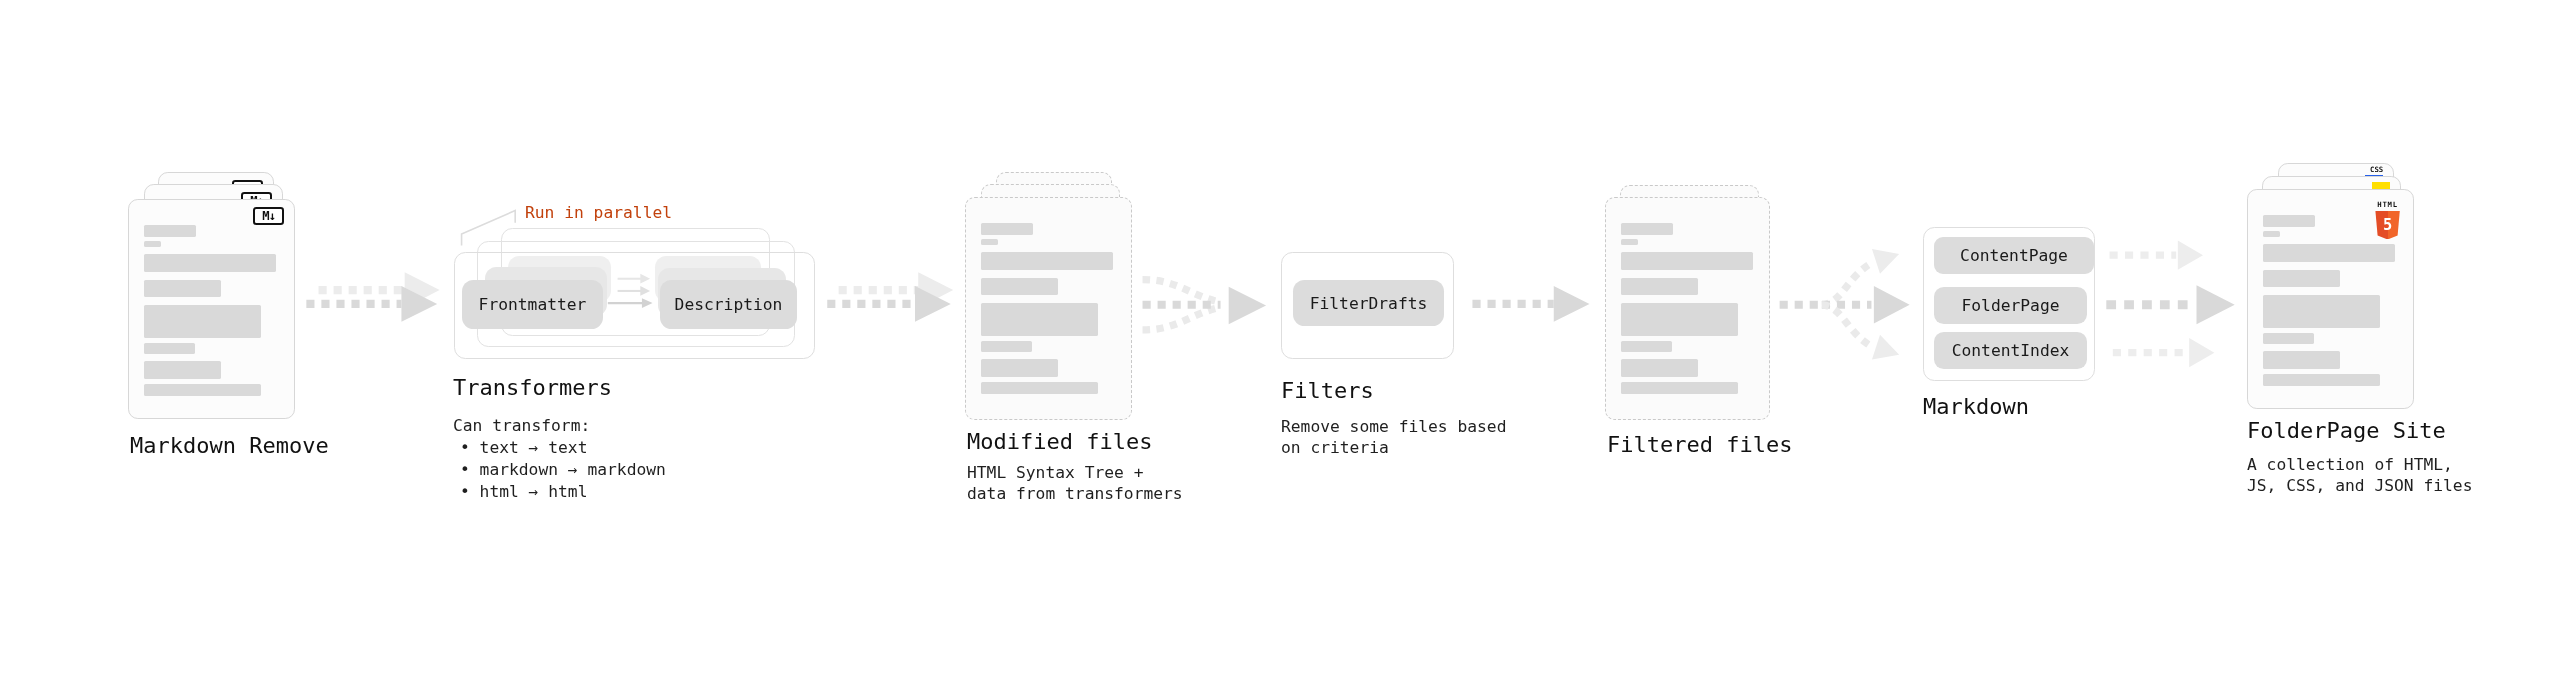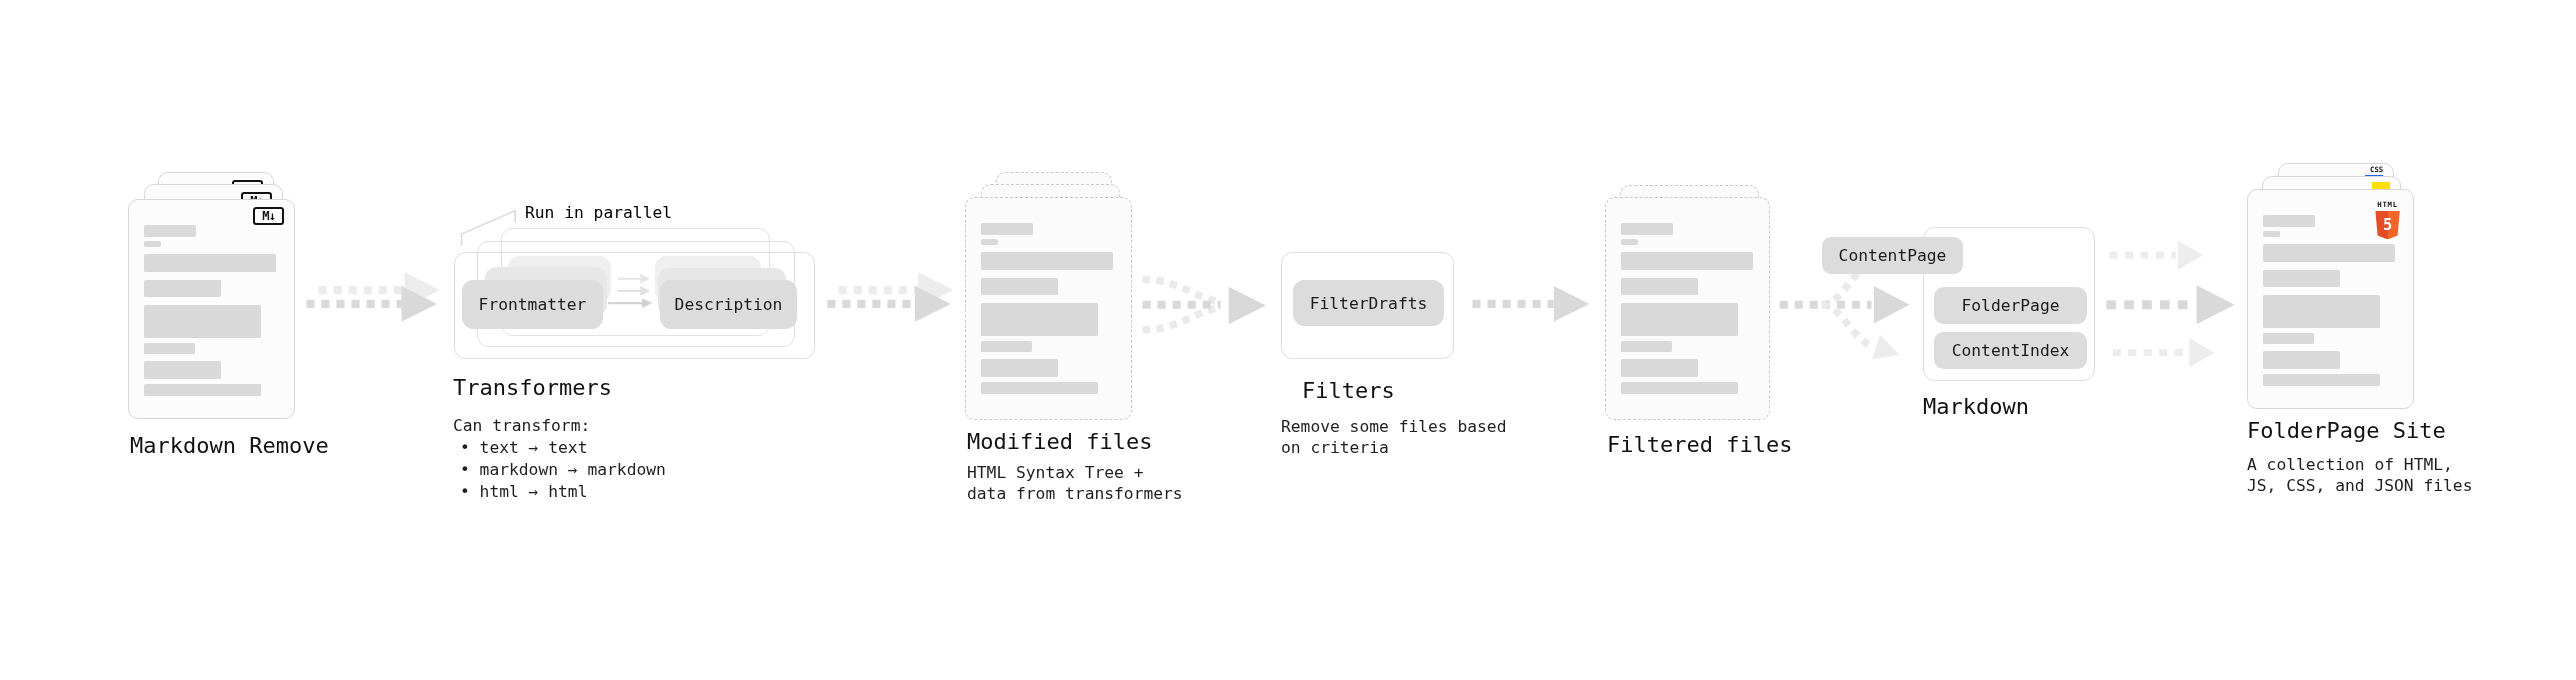--- a/index.html
+++ b/index.html
@@ -41,21 +41,21 @@
   .obox{position:absolute;border:1.6px solid #e2e2e2;border-radius:11.4px;box-sizing:border-box;background:transparent;}
   .fbox{position:absolute;border:1.6px solid #dedede;border-radius:11.4px;box-sizing:border-box;background:#fff;}
   .pill{position:absolute;background:#dcdcdc;border-radius:11.4px;display:flex;align-items:center;
         justify-content:center;font-size:16.3px;color:#1a1a1a;}
   .pill.g1{background:#e7e7e7;}
   .pill.g2{background:#efefef;}
 
   
   .title{position:absolute;font-size:22px;color:#111;white-space:nowrap;}
   .sub{position:absolute;font-size:16.3px;line-height:21px;color:#1f1f1f;white-space:pre-line;}
-  .annotation{position:absolute;font-size:16.3px;color:#000000;white-space:nowrap;}
+  .annotation{position:absolute;font-size:16.3px;color:#c2410c;white-space:nowrap;}
 </style>
 </head>
 <body>
 
 <div class="canvas">
 
   <svg class="arrows" viewBox="0 0 3170 838" width="2576" height="681">
 
     <g>
       <line x1="392" y1="357" x2="498" y2="357" stroke="#ececec" stroke-width="10" stroke-dasharray="10 8.5"></line>
@@ -173,21 +173,21 @@
     </div>
   </div>
   <div class="title" style="left:967px;top:429px;">Modified files</div>
   <div class="sub" style="left:967px;top:462px;">HTML Syntax Tree +
 data from transformers</div>
 
   <div>
     <div class="fbox" style="left:1281px;top:252px;width:173px;height:107px;"></div>
     <div class="pill" style="left:1293px;top:280px;width:151px;height:46px;">FilterDrafts</div>
   </div>
-  <div class="title" style="left:1281px;top:378px;margin-left:21px;">Filters</div>
+  <div class="title" style="left:1281px;top:378px;">Filters</div>
   <div class="sub" style="left:1281px;top:416px;">Remove some files based
 on criteria</div>
 
   <div>
     <div class="card dashed" style="left:1620px;top:185px;width:139px;height:73px;"></div>
     <div class="card dashed" style="left:1605px;top:197px;width:165px;height:223px;">
       <div class="bars">
         <div class="b1"></div>
         <div class="b2"></div>
         <div class="b3"></div>
@@ -196,21 +196,21 @@
         <div class="b6"></div>
         <div class="b7"></div>
         <div class="b8"></div>
       </div>
     </div>
   </div>
   <div class="title" style="left:1607px;top:432px;">Filtered files</div>
 
   <div>
     <div class="fbox" style="left:1923px;top:227px;width:172px;height:154px;"></div>
-    <div class="pill" style="left:1822px;top:237px;width:141px;height:37px;border-radius:9px;">ContentPage</div>
+    <div class="pill" style="left:1934px;top:237px;width:160px;height:37px;border-radius:9px;">ContentPage</div>
     <div class="pill" style="left:1934px;top:287px;width:153px;height:37px;border-radius:9.8px;">FolderPage</div>
     <div class="pill" style="left:1934px;top:332px;width:153px;height:37px;border-radius:9.8px;">ContentIndex</div>
   </div>
   <div class="title" style="left:1923px;top:394px;">Markdown</div>
 
   <div>
     <div class="card" style="left:2278px;top:163px;width:116px;height:73px;">
       <div class="css-badge">
         <div class="css-label">CSS</div>
         <div class="css-bar"></div>

